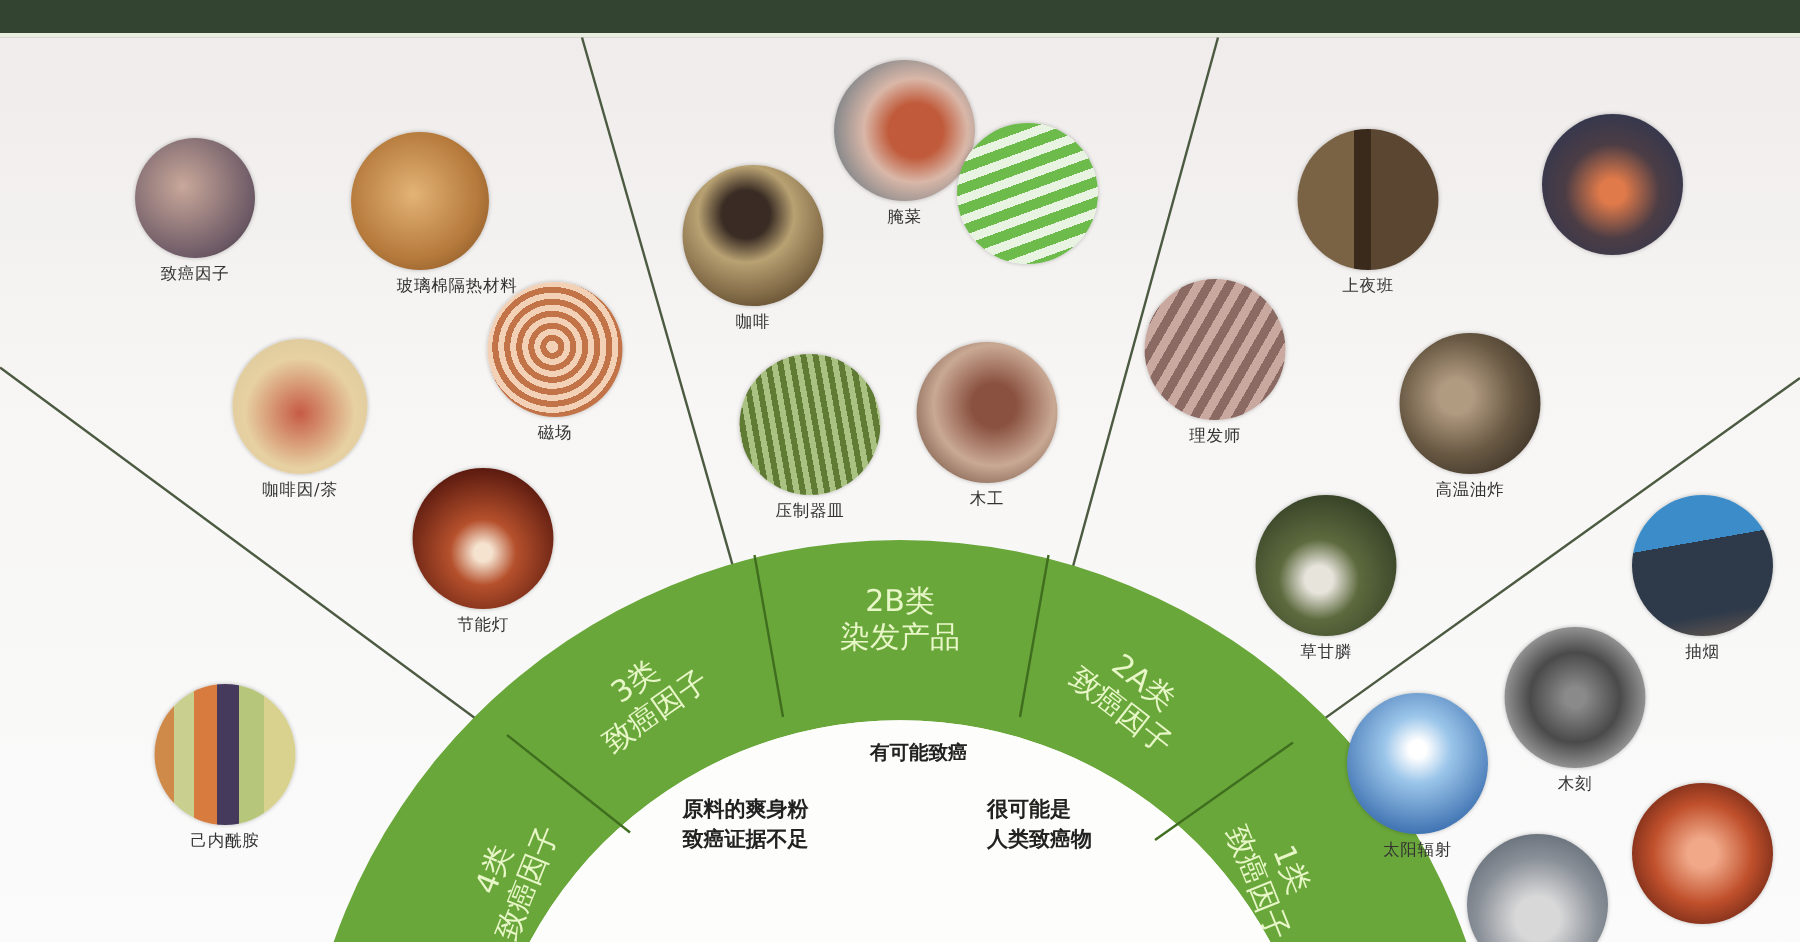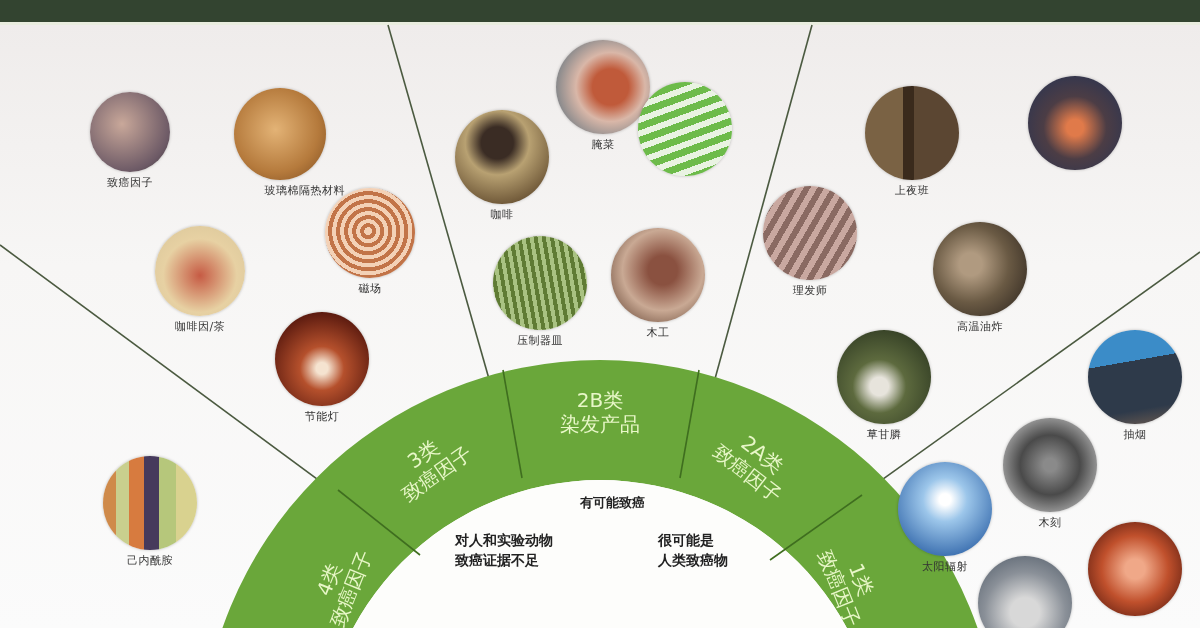--- a/index.html
+++ b/index.html
@@ -41,21 +41,21 @@
 <div class="seglabel" style="left:380px; top:440px; width:100px; transform:rotate(-35deg);">3类
 致癌因子</div>
 <div class="seglabel" style="left:700px; top:440px; width:110px; transform:rotate(38deg);">2A类
 致癌因子</div>
 <div class="seglabel" style="left:290px; top:560px; width:100px; transform:rotate(-68deg);">4类
 致癌因子</div>
 <div class="seglabel" style="left:800px; top:560px; width:100px; transform:rotate(68deg);">1类
 致癌因子</div>
 
 <div class="desc" style="left:548px; top:493px; font-size:13px;margin-left:32px;">有可能致癌</div>
-<div class="desc" style="left:455px; top:530px;">对人和实验动物
+<div class="desc" style="left:455px; top:530px;">原料的爽身粉
 致癌证据不足</div>
 <div class="desc" style="left:658px; top:530px;">很可能是
 人类致癌物</div>
 
 <div class="item" style="left:80px; top:92px; width:100px;">
   <div class="thumb" style="width:80px;height:80px;background:radial-gradient(circle at 40% 40%,#c9a89a,#6d5a66 70%,#3a3336);"></div>
   <div class="label">致癌因子</div>
 </div>
 <div class="item" style="left:215px; top:88px; width:130px;text-align:right;">
   <div class="thumb" style="width:92px;height:92px;background:radial-gradient(circle at 45% 45%,#e3b376,#b57a3c 60%,#7a4a1f);"></div>

